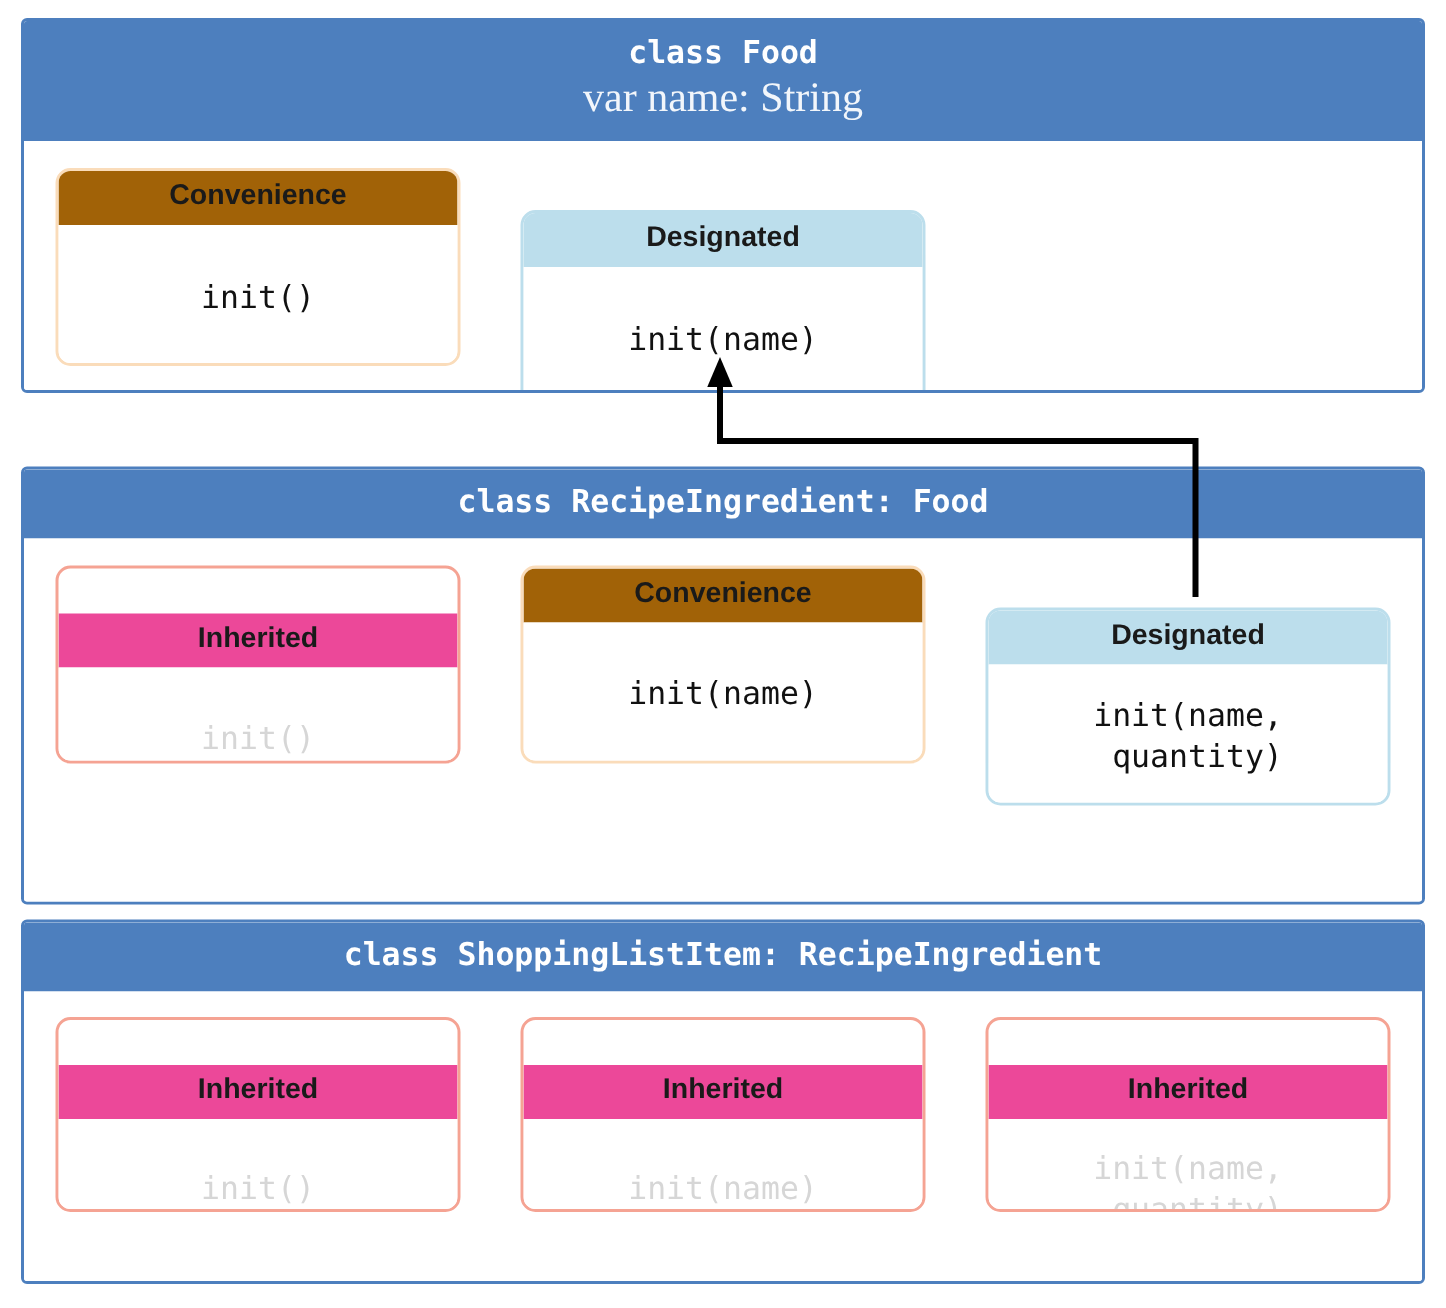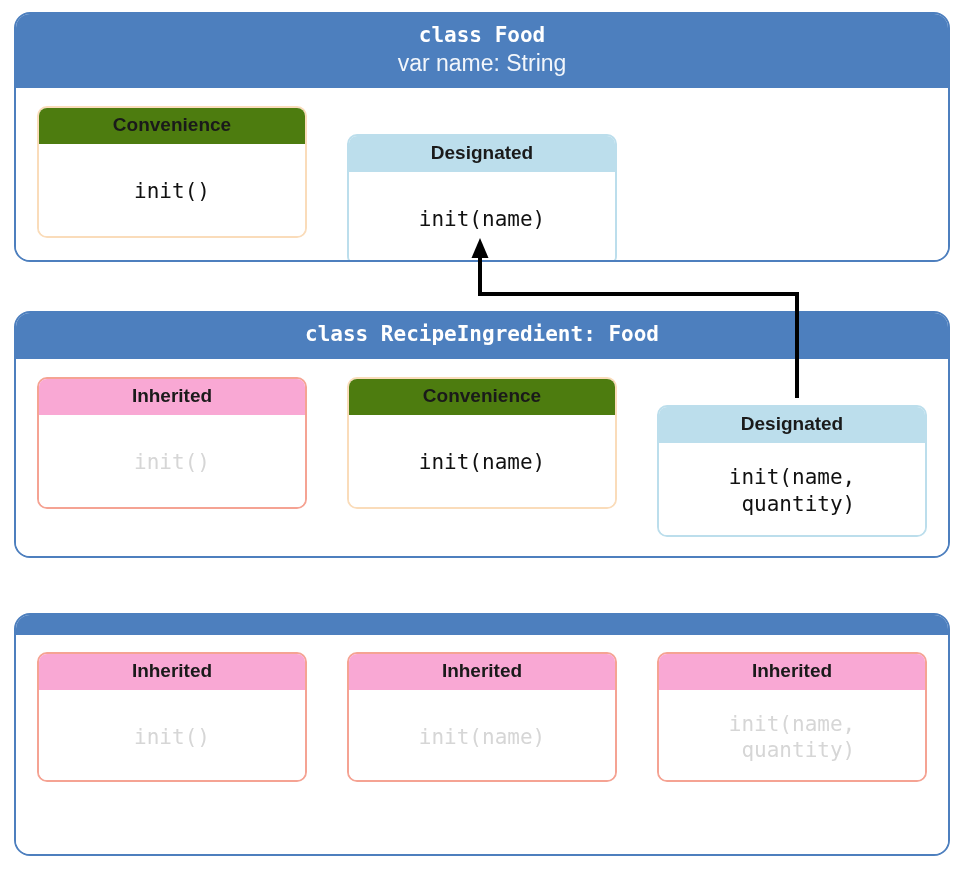--- a/index.html
+++ b/index.html
@@ -19,21 +19,21 @@
     position: relative;
     width: 964px;
     height: 872px;
   }
 
   
   .class-panel {
     position: absolute;
     box-sizing: border-box;
     border: 2px solid #4d7fbe;
-    border-radius: 16px;
+    border-radius: 4px;
     background: #ffffff;
     overflow: hidden;
   }
 
   .panel-header {
     background: #4d7fbe;
     padding: 9px 12px 11px 12px;
     text-align: center;
     line-height: 1.22;
   }
@@ -43,23 +43,23 @@
     font-family: "DejaVu Sans Mono", "Liberation Mono", monospace;
     font-weight: bold;
     font-size: 21px;
     color: #ffffff;
     letter-spacing: 0px;
     white-space: pre;
   }
 
   .panel-header .prop-line {
     display: block;
-    font-family: Liberation Sans, sans-serif;
+    font-family: Liberation Serif, serif;
     font-weight: normal;
-    font-size: 23px;
+    font-size: 28px;
     color: #f2f6fb;
     letter-spacing: 0px;
     white-space: pre;
   }
 
   .panel-body {
     position: relative;
     background: #ffffff;
     height: 100%;
   }
@@ -92,29 +92,29 @@
     font-size: 21px;
     line-height: 1.25;
     display: flex;
     align-items: center;
     justify-content: center;
     white-space: pre-line;
   }
 
   
   .card-convenience { border-color: #fadcba; }
-  .card-convenience .card-title { background: #4d7c0f; }
+  .card-convenience .card-title { background: #a16207; }
   .card-convenience .card-body { color: #111111; }
 
   .card-designated { border-color: #bcdeec; margin-top: 28px; }
   .card-designated .card-title { background: #bcdeec; }
   .card-designated .card-body { color: #111111; }
 
   .card-inherited { border-color: #f5a393; }
-  .card-inherited .card-title { background: #f9a8d4; }
+  .card-inherited .card-title { background: #ec4899; margin-top: 30px; }
   .card-inherited .card-body { color: #d6d6d6; }
 
   
   .arrow-svg {
     position: absolute;
     overflow: visible;
   }
   .connector-svg {
     position: absolute;
     left: 0;
@@ -148,21 +148,21 @@
       </svg>
 
       <div class="init-card card-designated" style="left:331px; top:18px; height:132px;">
         <div class="card-title">Designated</div>
         <div class="card-body" style="height:96px;">init(name)</div>
       </div>
 
     </div>
   </div>
 
-  <div class="class-panel" style="left:14px; top:311px; width:936px; height:247px;">
+  <div class="class-panel" style="left:14px; top:311px; width:936px; height:292px;">
     <div class="panel-header">
       <span class="class-line">class RecipeIngredient: Food</span>
     </div>
     <div class="panel-body">
 
       <div class="init-card card-inherited" style="left:21px; top:18px; height:132px;">
         <div class="card-title">Inherited</div>
         <div class="card-body" style="height:96px;">init()</div>
       </div>
 
@@ -175,20 +175,21 @@
         <div class="card-title">Designated</div>
         <div class="card-body" style="height:96px;">init(name,
 quantity)</div>
       </div>
 
     </div>
   </div>
 
   <div class="class-panel" style="left:14px; top:613px; width:936px; height:243px;">
     <div class="panel-header">
+      <span class="class-line">class ShoppingListItem: RecipeIngredient</span>
     </div>
     <div class="panel-body">
 
       <div class="init-card card-inherited" style="left:21px; top:17px; height:130px;">
         <div class="card-title">Inherited</div>
         <div class="card-body" style="height:94px;">init()</div>
       </div>
 
       <div class="init-card card-inherited" style="left:331px; top:17px; height:130px;">
         <div class="card-title">Inherited</div>

